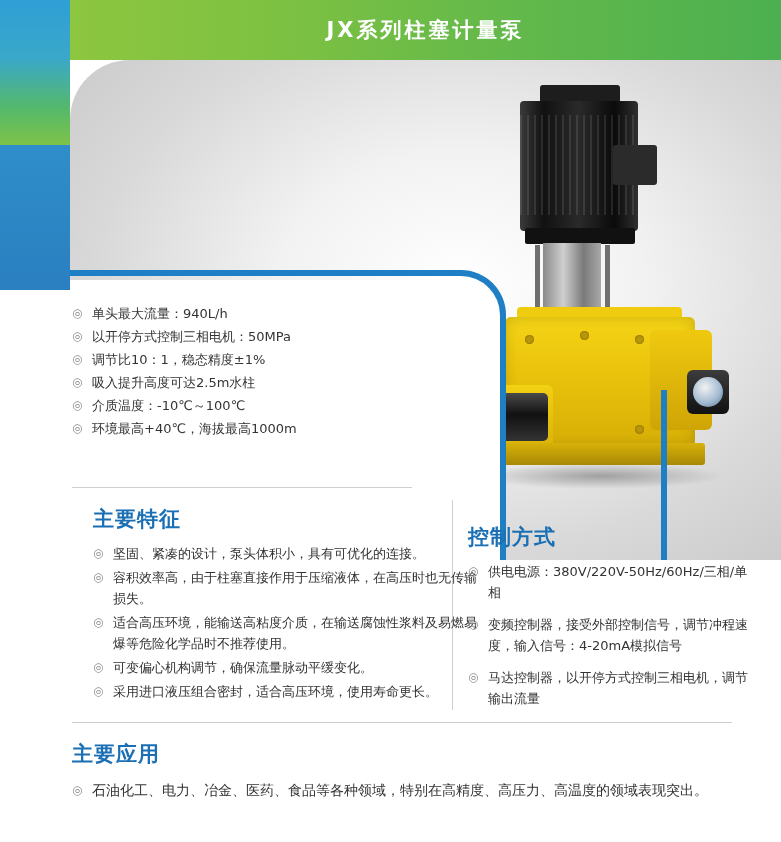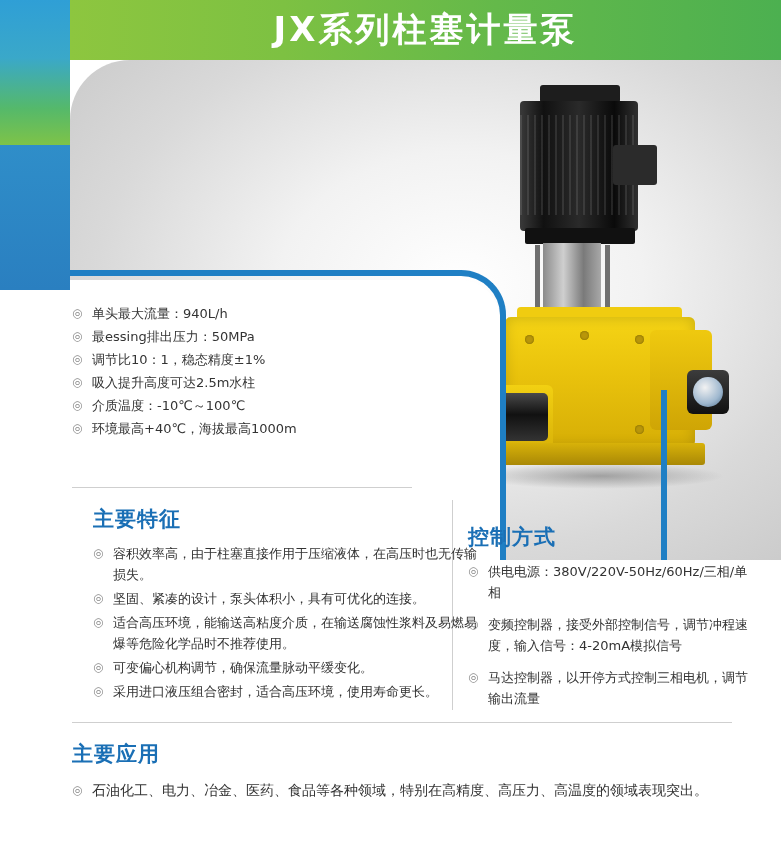--- a/index.html
+++ b/index.html
@@ -9,21 +9,21 @@
     font-family:"Liberation Sans","DejaVu Sans",sans-serif;
     position:relative;overflow:hidden;
   }
   
   .banner{
     position:absolute;left:70px;top:0;width:711px;height:60px;
     background:linear-gradient(90deg,#8dc63f 0%,#7dc142 30%,#64b94a 60%,#4cb050 100%);
     display:flex;align-items:center;justify-content:center;
   }
   .banner-title{
-    color:#ffffff;font-size:34px;font-weight:bold;letter-spacing:3px;
+    color:#ffffff;font-size:21px;font-weight:bold;letter-spacing:3px;
     font-family:"DejaVu Sans","Liberation Sans",sans-serif;
   }
   
   .left-bar{
     position:absolute;left:0;top:0;width:70px;height:145px;
     background:linear-gradient(180deg,#2f9fd6 0%,#3aa8c9 40%,#55b96a 75%,#7ec348 100%);
   }
   .left-bar-2{
     position:absolute;left:0;top:145px;width:70px;height:145px;
     background:linear-gradient(180deg,#2f8ec9 0%,#2a7fc0 100%);
@@ -175,36 +175,36 @@
 
     <div class="white-cut"></div>
     <div class="blue-curve"></div>
     <div class="blue-curve-right"></div>
   </div>
 </div>
 
 <div class="perf">
   <ul class="plist">
     <li>单头最大流量：940L/h</li>
-    <li>最essing排出压力：50MPa</li>
+    <li>以开停方式控制三相电机：50MPa</li>
     <li>调节比10：1，稳态精度±1%</li>
     <li>吸入提升高度可达2.5m水柱</li>
     <li>介质温度：-10℃～100℃</li>
     <li>环境最高+40℃，海拔最高1000m</li>
   </ul>
 </div>
 
 <div class="divider" style="left:72px;top:487px;width:340px;"></div>
 <div class="vline"></div>
 
 <div class="features">
   <div class="sec-title">主要特征</div>
   <ul class="plist">
+    <li>坚固、紧凑的设计，泵头体积小，具有可优化的连接。</li>
     <li>容积效率高，由于柱塞直接作用于压缩液体，在高压时也无传输损失。</li>
-    <li>坚固、紧凑的设计，泵头体积小，具有可优化的连接。</li>
     <li>适合高压环境，能输送高粘度介质，在输送腐蚀性浆料及易燃易爆等危险化学品时不推荐使用。</li>
     <li>可变偏心机构调节，确保流量脉动平缓变化。</li>
     <li>采用进口液压组合密封，适合高压环境，使用寿命更长。</li>
   </ul>
 </div>
 
 <div class="control">
   <div class="sec-title">控制方式</div>
   <ul class="plist">
     <li>供电电源：380V/220V-50Hz/60Hz/三相/单相</li>

